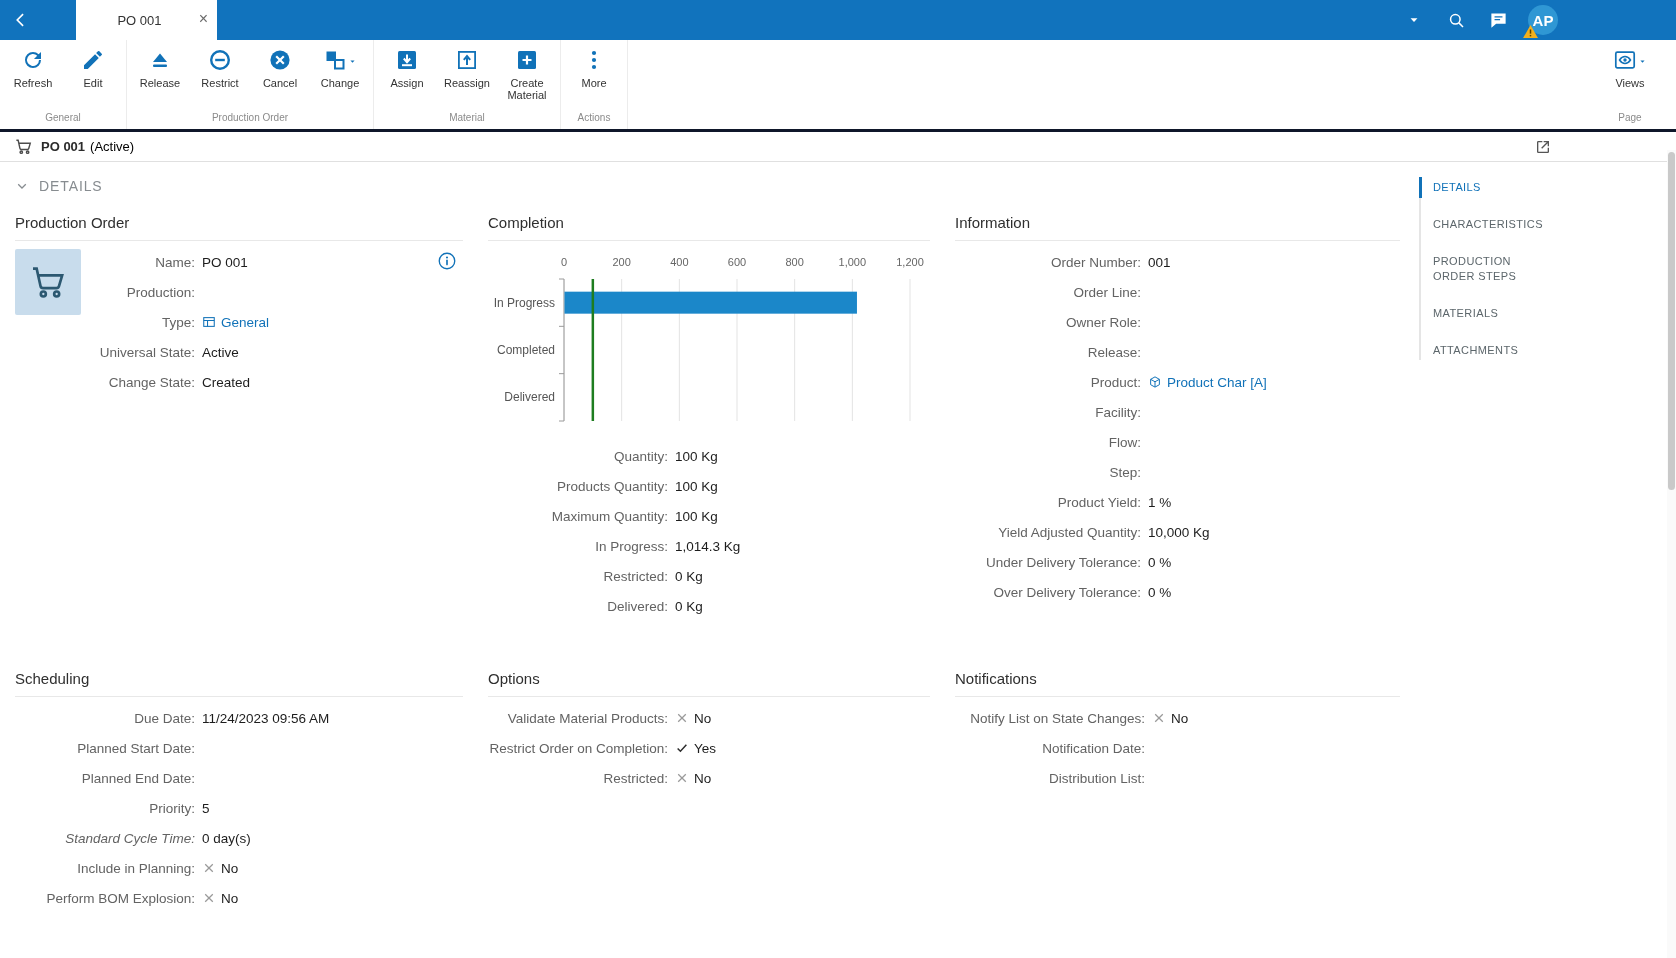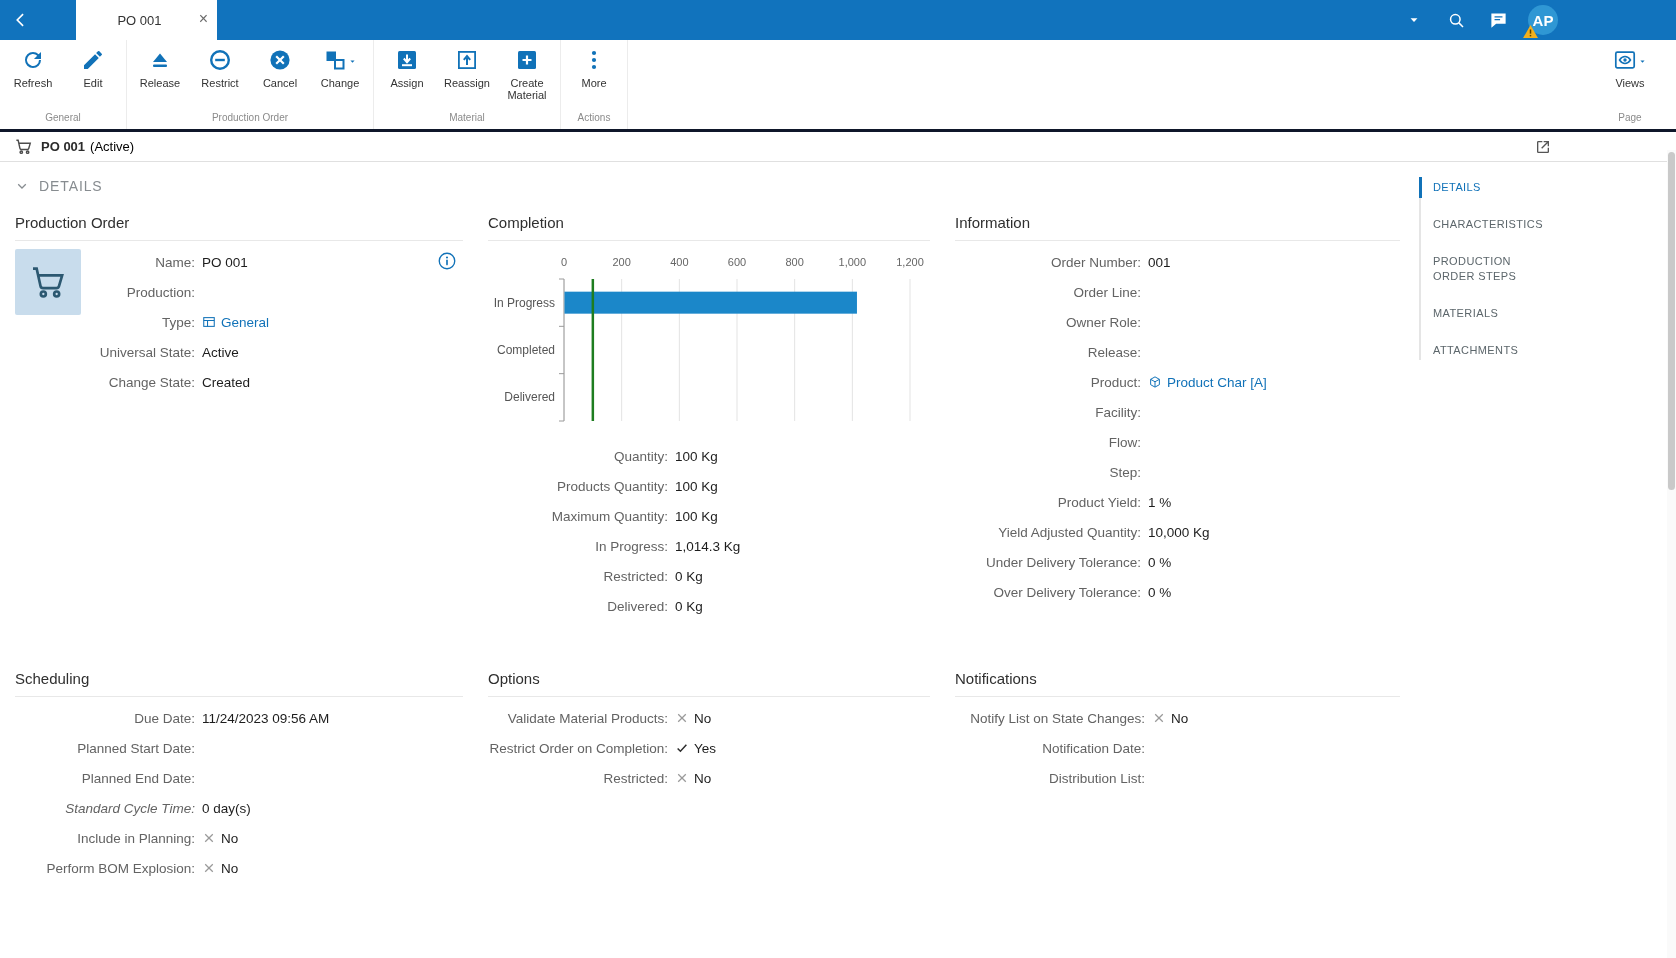--- a/index.html
+++ b/index.html
@@ -534,20 +534,26 @@
                 <span class="v-text"></span>
               </span>
             </div>
             <div class="field-row">
               <span class="f-label" style="width: 180px;">Planned End Date:</span>
               <span class="f-value">
                 <span class="v-text"></span>
               </span>
             </div>
             <div class="field-row">
+              <span class="f-label" style="width: 180px;">Priority:</span>
+              <span class="f-value">
+                <span class="v-text">5</span>
+              </span>
+            </div>
+            <div class="field-row">
               <span class="f-label" style="width: 180px; font-style: italic;">Standard Cycle Time:</span>
               <span class="f-value">
                 <span class="v-text">0 day(s)</span>
               </span>
             </div>
             <div class="field-row">
               <span class="f-label" style="width: 180px;">Include in Planning:</span>
               <span class="f-value">
                 <span class="v-icon x">
                   <svg viewBox="0 0 24 24">

